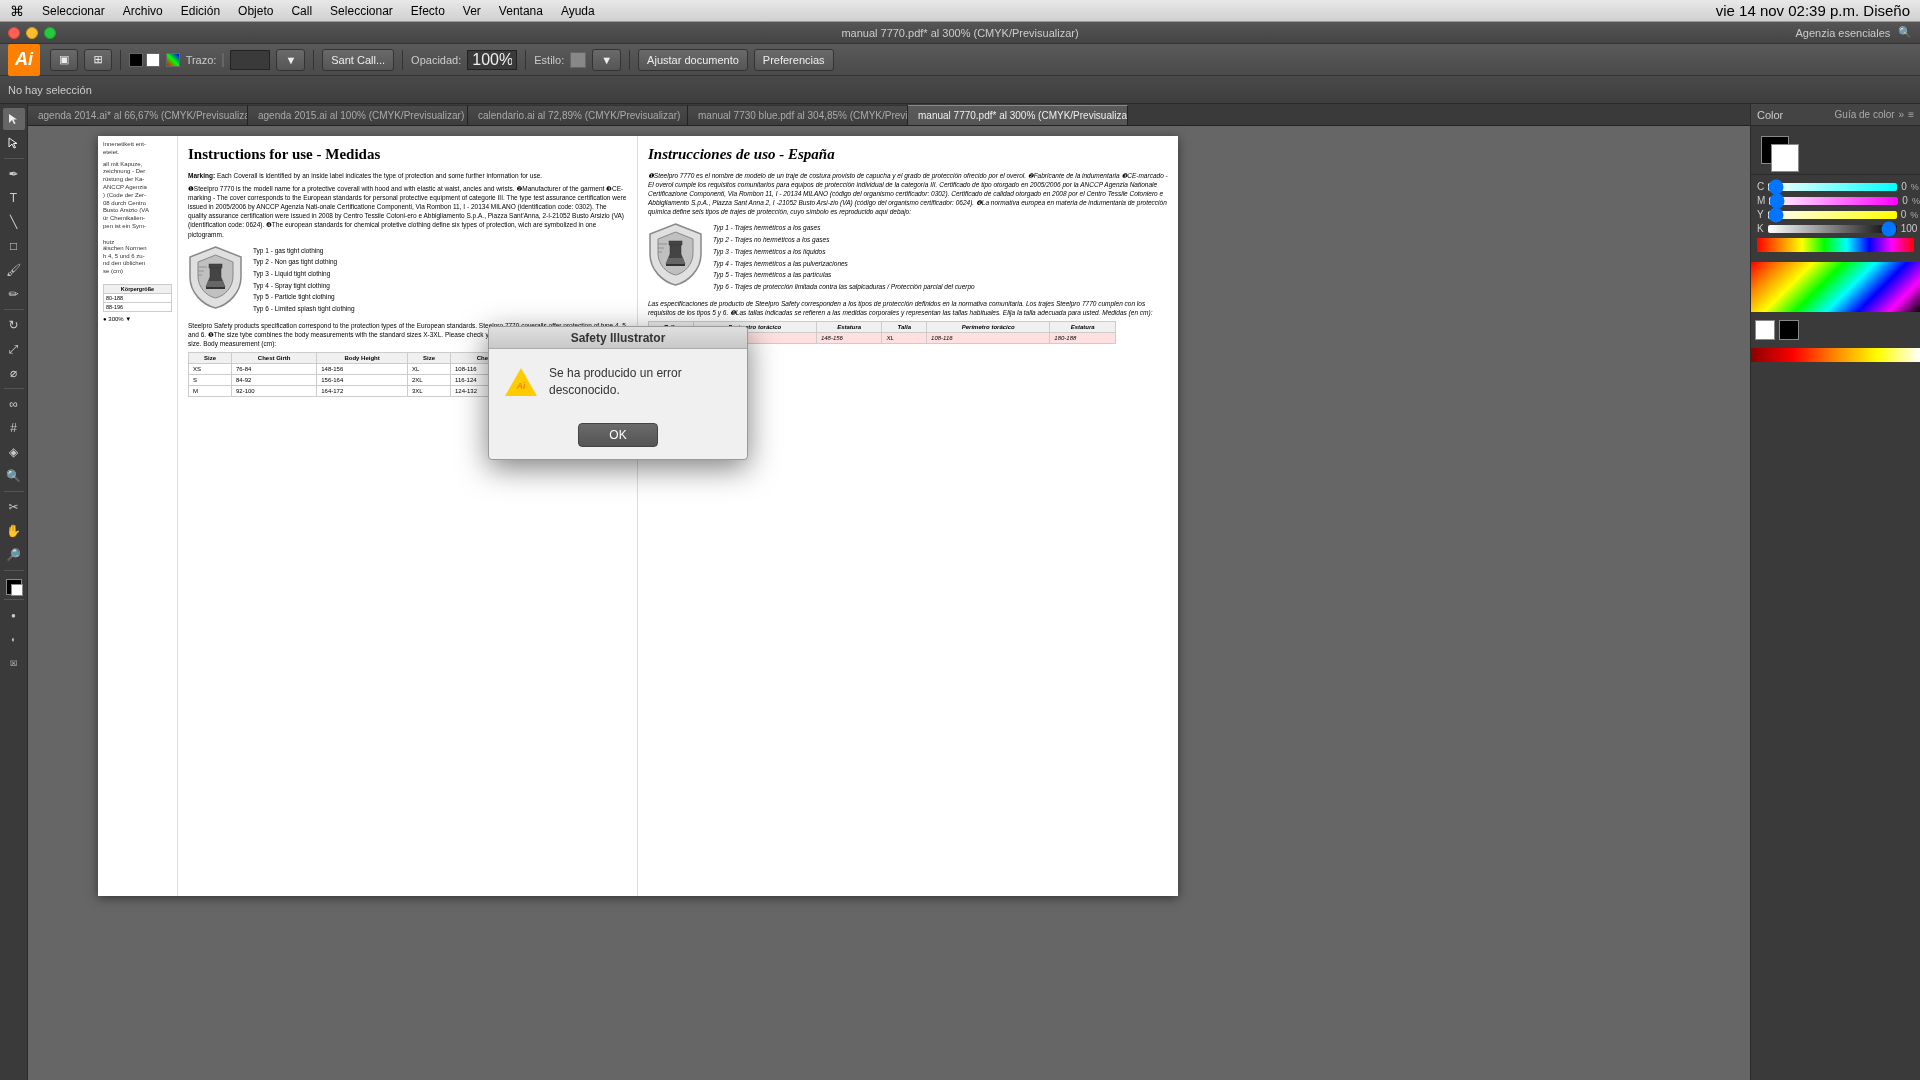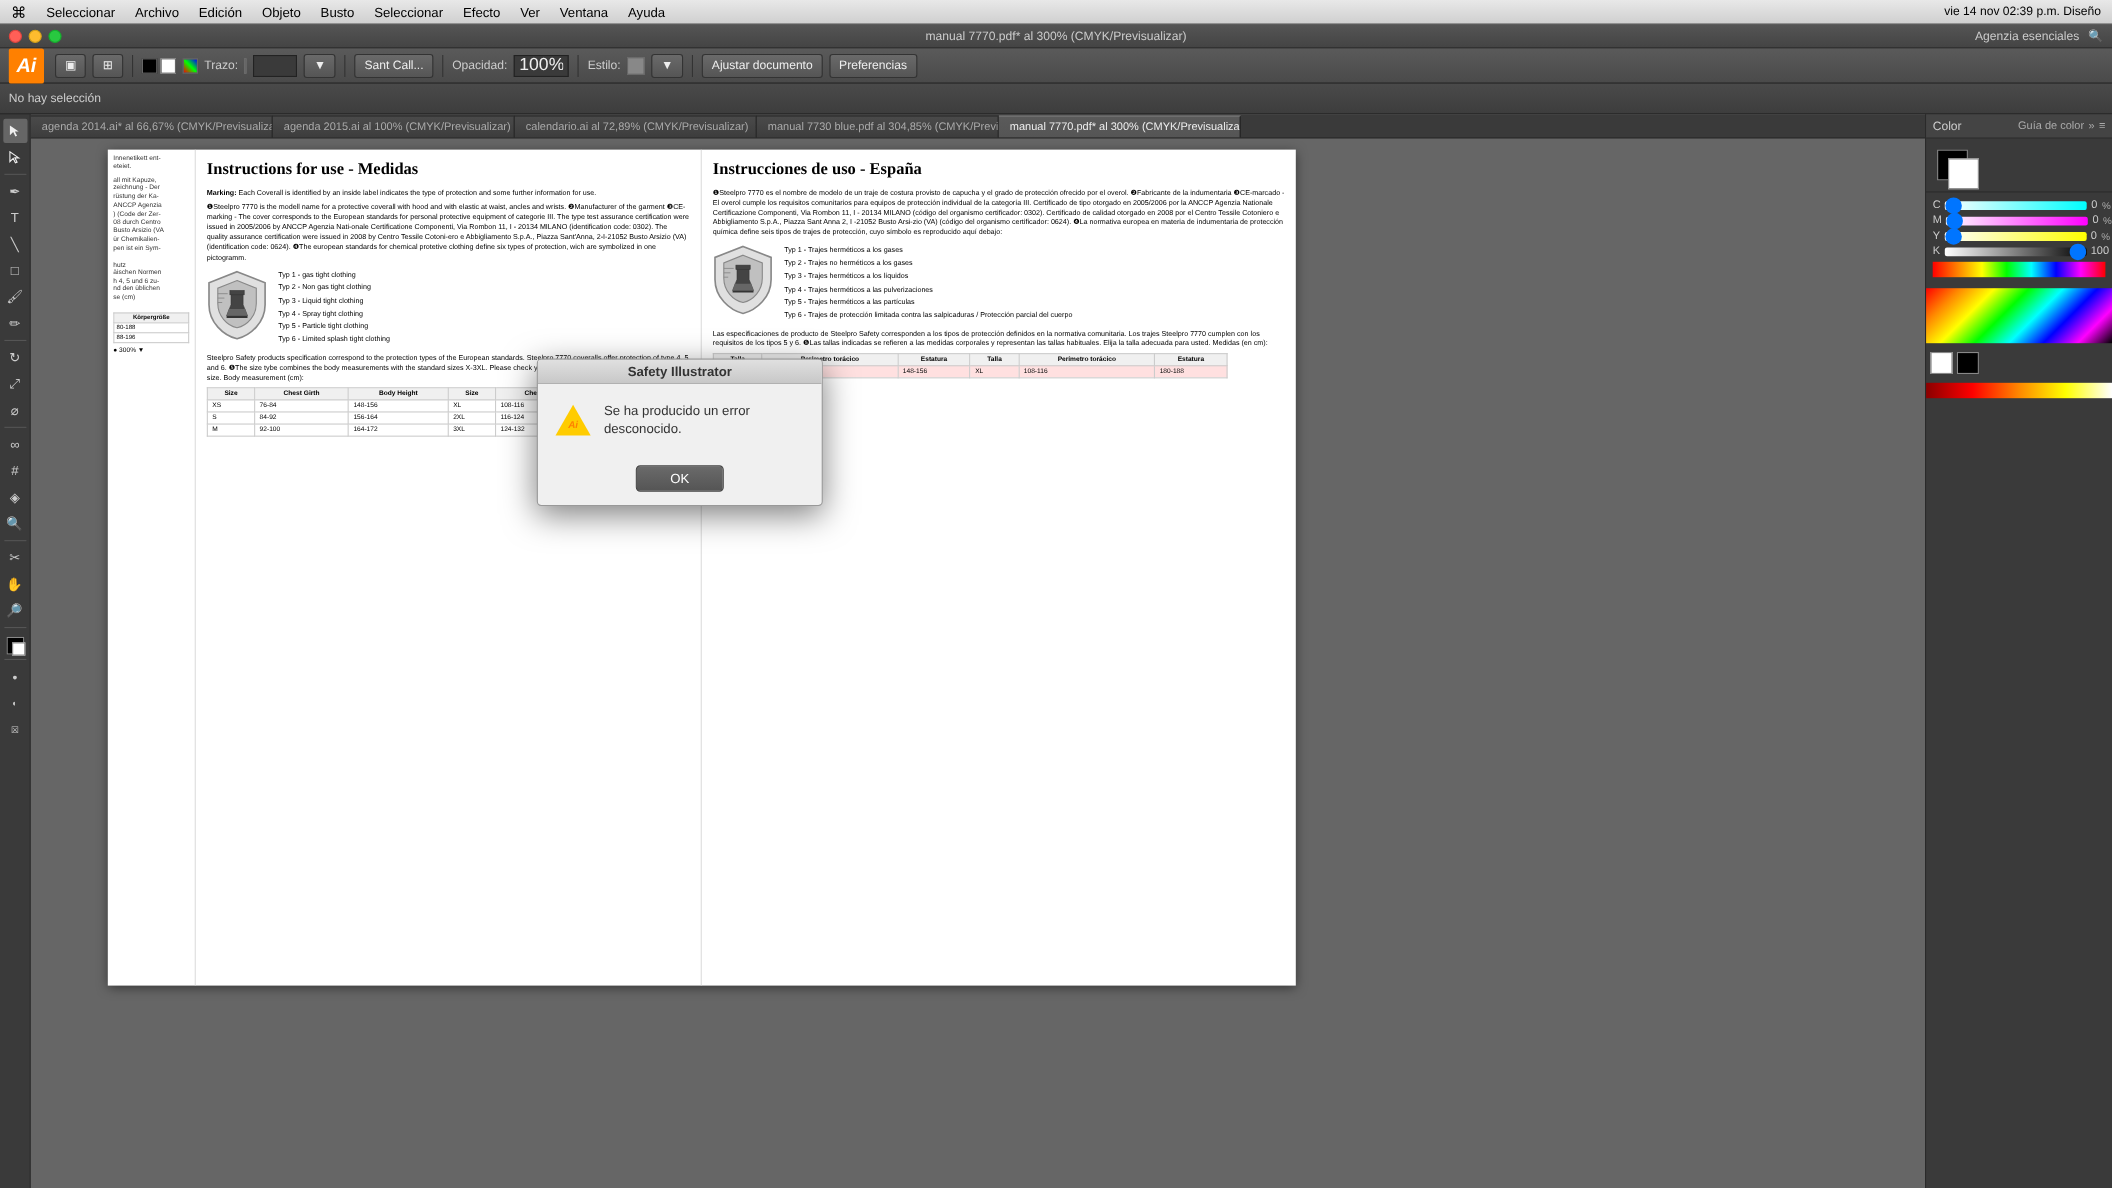--- a/index.html
+++ b/index.html
@@ -7,21 +7,21 @@
 
     
     #menubar {
       width: 100%; height: 22px; background: linear-gradient(to bottom, #e8e8e8, #d0d0d0);
       display: flex; align-items: center; padding: 0 10px; gap: 18px;
       font-size: 12px; color: #000; border-bottom: 1px solid #999;
       position: relative; z-index: 100;
     }
     #menubar .apple-logo { font-size: 14px; }
     #menubar .menu-item { cursor: pointer; font-size: 12px; white-space: nowrap; }
-    #menubar .right-items { margin-left: auto; display: flex; align-items: center; gap: 10px; font-size: 11px; text-align: right; }
+    #menubar .right-items { margin-left: auto; display: flex; align-items: center; gap: 10px; font-size: 15px; text-align: right; }
 
     
     #ai-toolbar {
       width: 100%; height: 32px; background: linear-gradient(to bottom, #5a5a5a, #4a4a4a);
       display: flex; align-items: center; padding: 0 8px; gap: 6px;
       border-bottom: 1px solid #333; position: relative; z-index: 99;
     }
     #ai-logo {
       width: 32px; height: 32px; background: #ff8000;
       display: flex; align-items: center; justify-content: center;
@@ -191,21 +191,21 @@
   </style>
 </head>
 <body>
 
 <div id="menubar">
   <span class="apple-logo">⌘</span>
   <span class="menu-item">Seleccionar</span>
   <span class="menu-item">Archivo</span>
   <span class="menu-item">Edición</span>
   <span class="menu-item">Objeto</span>
-  <span class="menu-item">Busto</span>
+  <span class="menu-item">Call</span>
   <span class="menu-item">Seleccionar</span>
   <span class="menu-item">Efecto</span>
   <span class="menu-item">Ver</span>
   <span class="menu-item">Ventana</span>
   <span class="menu-item">Ayuda</span>
   <div class="right-items">
     <span>vie 14 nov  02:39 p.m.   Diseño</span>
   </div>
 </div>
 
@@ -418,21 +418,21 @@
                 <td style="border:1px solid #ccc;padding:2px 4px;">92-100</td>
                 <td style="border:1px solid #ccc;padding:2px 4px;">164-172</td>
                 <td style="border:1px solid #ccc;padding:2px 4px;">3XL</td>
                 <td style="border:1px solid #ccc;padding:2px 4px;">124-132</td>
                 <td style="border:1px solid #ccc;padding:2px 4px;">196-204</td>
               </tr>
             </tbody>
               </table>
           </div>
 
-          <div style="flex:1;padding:10px;overflow:hidden;">
+          <div style="flex:1;padding:10px;overflow:hidden;font-style:italic;">
             <h2 style="font-size:15px;font-weight:bold;margin-bottom:8px;font-family:Georgia,serif;">Instrucciones de uso - España</h2>
             <p style="font-size:6.5px;line-height:1.4;margin-bottom:4px;">❶Steelpro 7770 es el nombre de modelo de un traje de costura provisto de capucha y el grado de protección ofrecido por el overol. ❷Fabricante de la indumentaria  ❸CE-marcado - El overol cumple los requisitos comunitarios para equipos de protección individual de la categoría III. Certificado de tipo otorgado en 2005/2006 por la ANCCP Agenzia Nationale Certificazione Componenti, Via Rombon 11, I - 20134 MILANO (código del organismo certificador: 0302). Certificado de calidad otorgado en 2008 por el Centro Tessile Cotoniero e Abbigliamento S.p.A., Piazza Sant Anna 2, I -21052 Busto Arsi-zio (VA) (código del organismo certificador: 0624). ❹La normativa europea en materia de indumentaria de protección química define seis tipos de trajes de protección, cuyo símbolo es reproducido aquí debajo:</p>
 
             <div style="display:flex;align-items:flex-start;gap:10px;margin:6px 0;">
               <svg width="55" height="65" viewBox="0 0 55 65">
                 <path d="M27.5 2 L53 12 L53 32 C53 48 40 60 27.5 63 C15 60 2 48 2 32 L2 12 Z" fill="#e0e0e0" stroke="#888" stroke-width="1.5"></path>
                 <path d="M27.5 10 L45 17 L45 31 C45 42 37 51 27.5 53 C18 51 10 42 10 31 L10 17 Z" fill="#c0c0c0" stroke="#888" stroke-width="1"></path>
                 <path d="M22 22 L22 32 L18 42 L37 42 L33 32 L33 22 Z" fill="#444" stroke="#333" stroke-width="0.5"></path>
                 <rect x="21" y="19" width="13" height="4" fill="#444" stroke="#333" stroke-width="0.5"></rect>
                 <path d="M18 42 L37 42 L37 44 L18 44 Z" fill="#333"></path>

